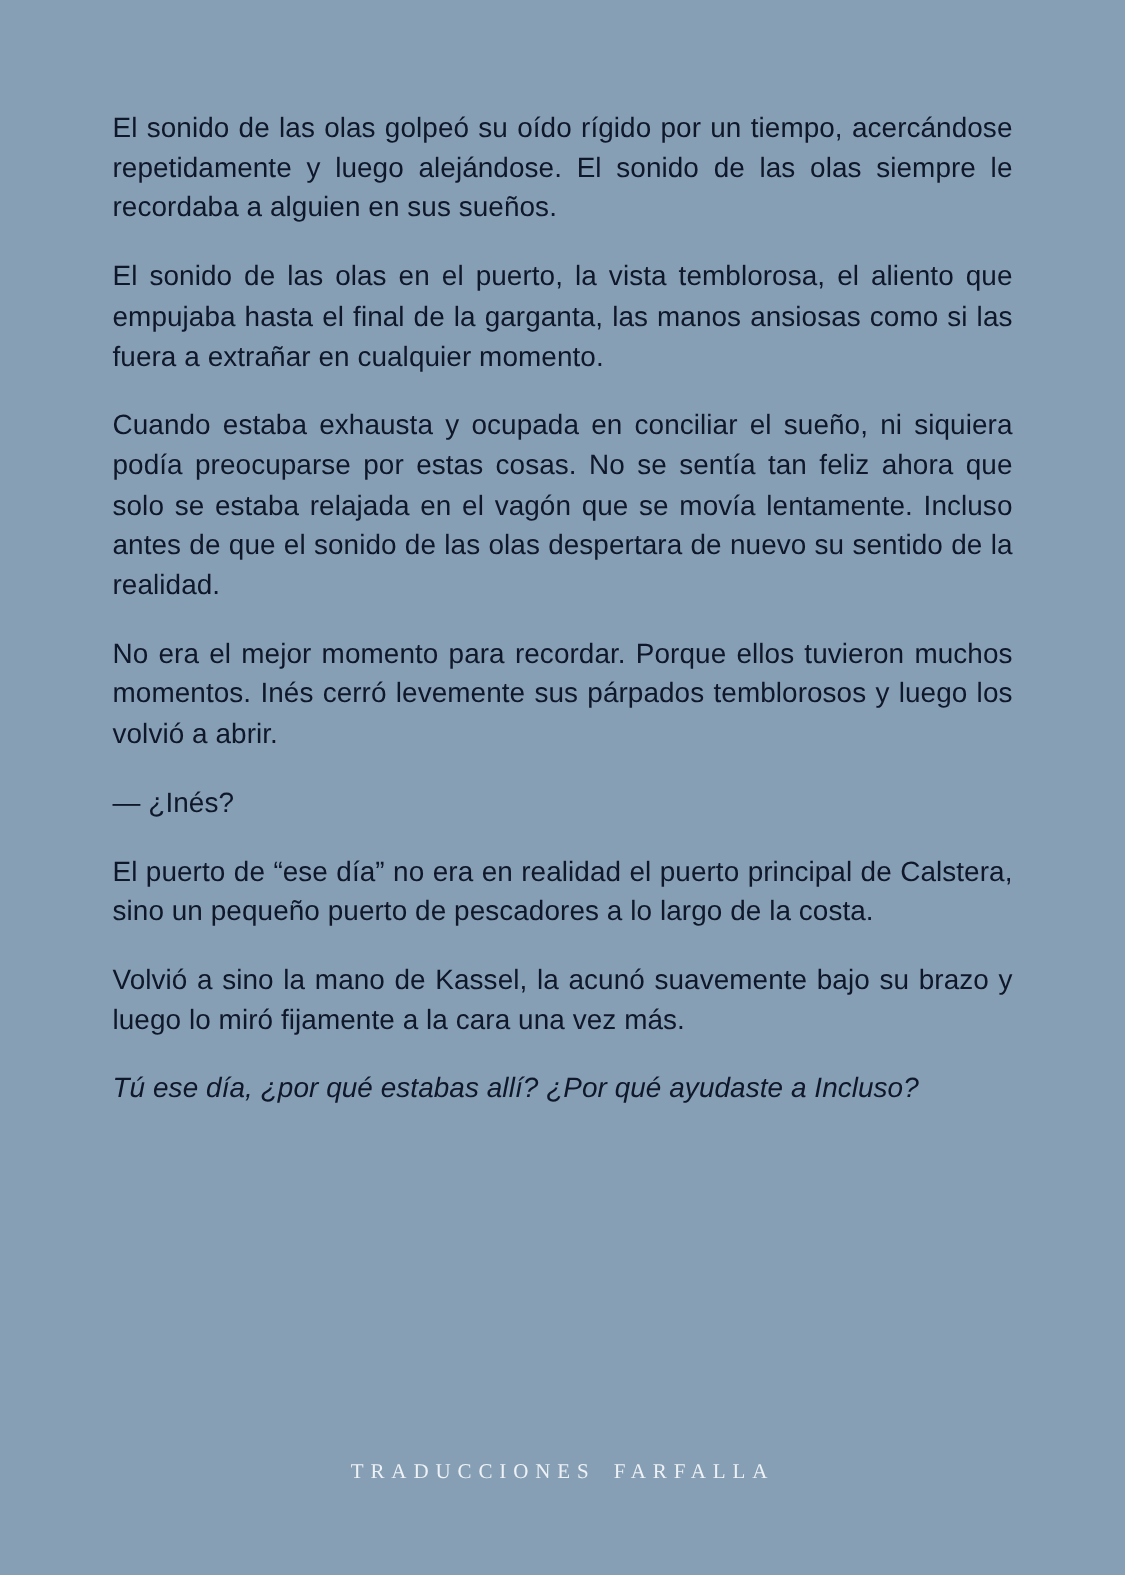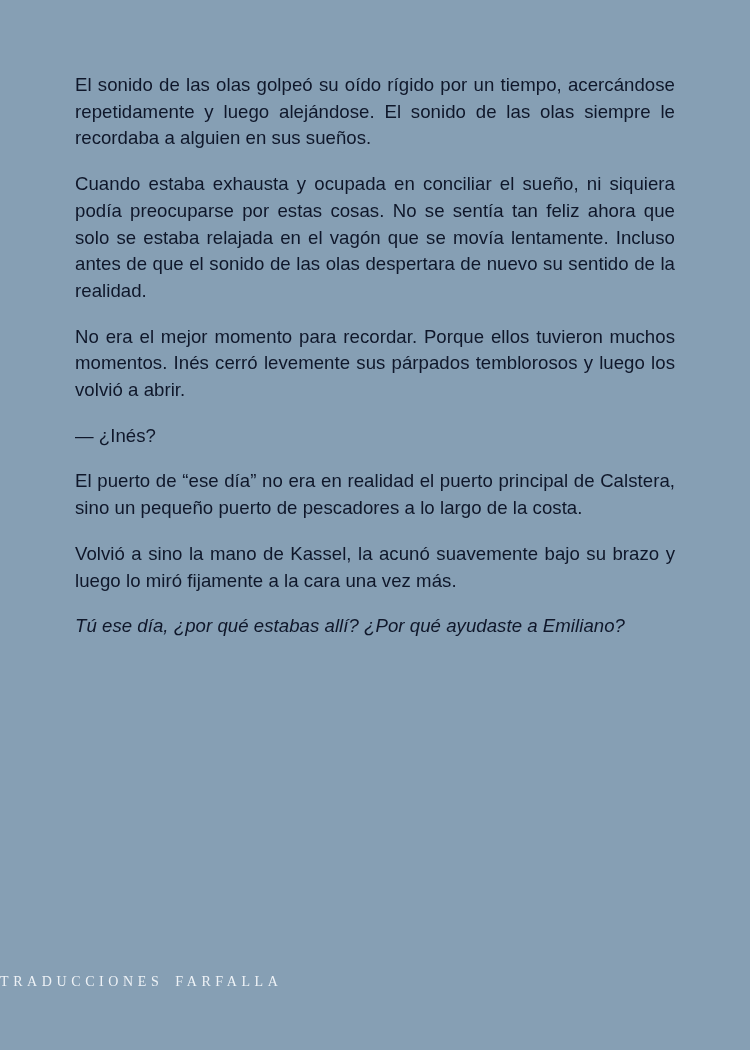--- a/index.html
+++ b/index.html
@@ -29,42 +29,43 @@
       letter-spacing: 0.05px;
     }
     .para.italic {
       font-style: italic;
     }
     .footer {
       position: absolute;
       left: 0;
       width: 750px;
       top: 974px;
-      text-align: left;
+      text-align: center;
       font-family: "Liberation Serif", "DejaVu Serif", serif;
       font-size: 14px;
       letter-spacing: 4.6px;
       color: #eef2f6;
     }
     .footer .word {
       display: inline-block;
     }
     .footer .sep {
       display: inline-block;
       width: 12px;
     }
   </style>
 </head>
 <body>
 
 <div class="page">
   <p class="para">El sonido de las olas golpeó su oído rígido por un tiempo, acercándose repetidamente y luego alejándose. El sonido de las olas siempre le recordaba a alguien en sus sueños.</p>
+  <p class="para">El sonido de las olas en el puerto, la vista temblorosa, el aliento que empujaba hasta el final de la garganta, las manos ansiosas como si las fuera a extrañar en cualquier momento.</p>
   <p class="para">Cuando estaba exhausta y ocupada en conciliar el sueño, ni siquiera podía preocuparse por estas cosas. No se sentía tan feliz ahora que solo se estaba relajada en el vagón que se movía lentamente. Incluso antes de que el sonido de las olas despertara de nuevo su sentido de la realidad.</p>
   <p class="para">No era el mejor momento para recordar. Porque ellos tuvieron muchos momentos. Inés cerró levemente sus párpados temblorosos y luego los volvió a abrir.</p>
   <p class="para">— ¿Inés?</p>
   <p class="para">El puerto de “ese día” no era en realidad el puerto principal de Calstera, sino un pequeño puerto de pescadores a lo largo de la costa.</p>
   <p class="para">Volvió a sino la mano de Kassel, la acunó suavemente bajo su brazo y luego lo miró fijamente a la cara una vez más.</p>
-  <p class="para italic">Tú ese día, ¿por qué estabas allí? ¿Por qué ayudaste a Emiliano?</p>
+  <p class="para italic">Tú ese día, ¿por qué estabas allí? ¿Por qué ayudaste a Incluso?</p>
 </div>
 
 <div class="footer">
   <span class="word">TRADUCCIONES</span><span class="sep"></span><span class="word">FARFALLA</span>
 </div>
 
 </body></html>

